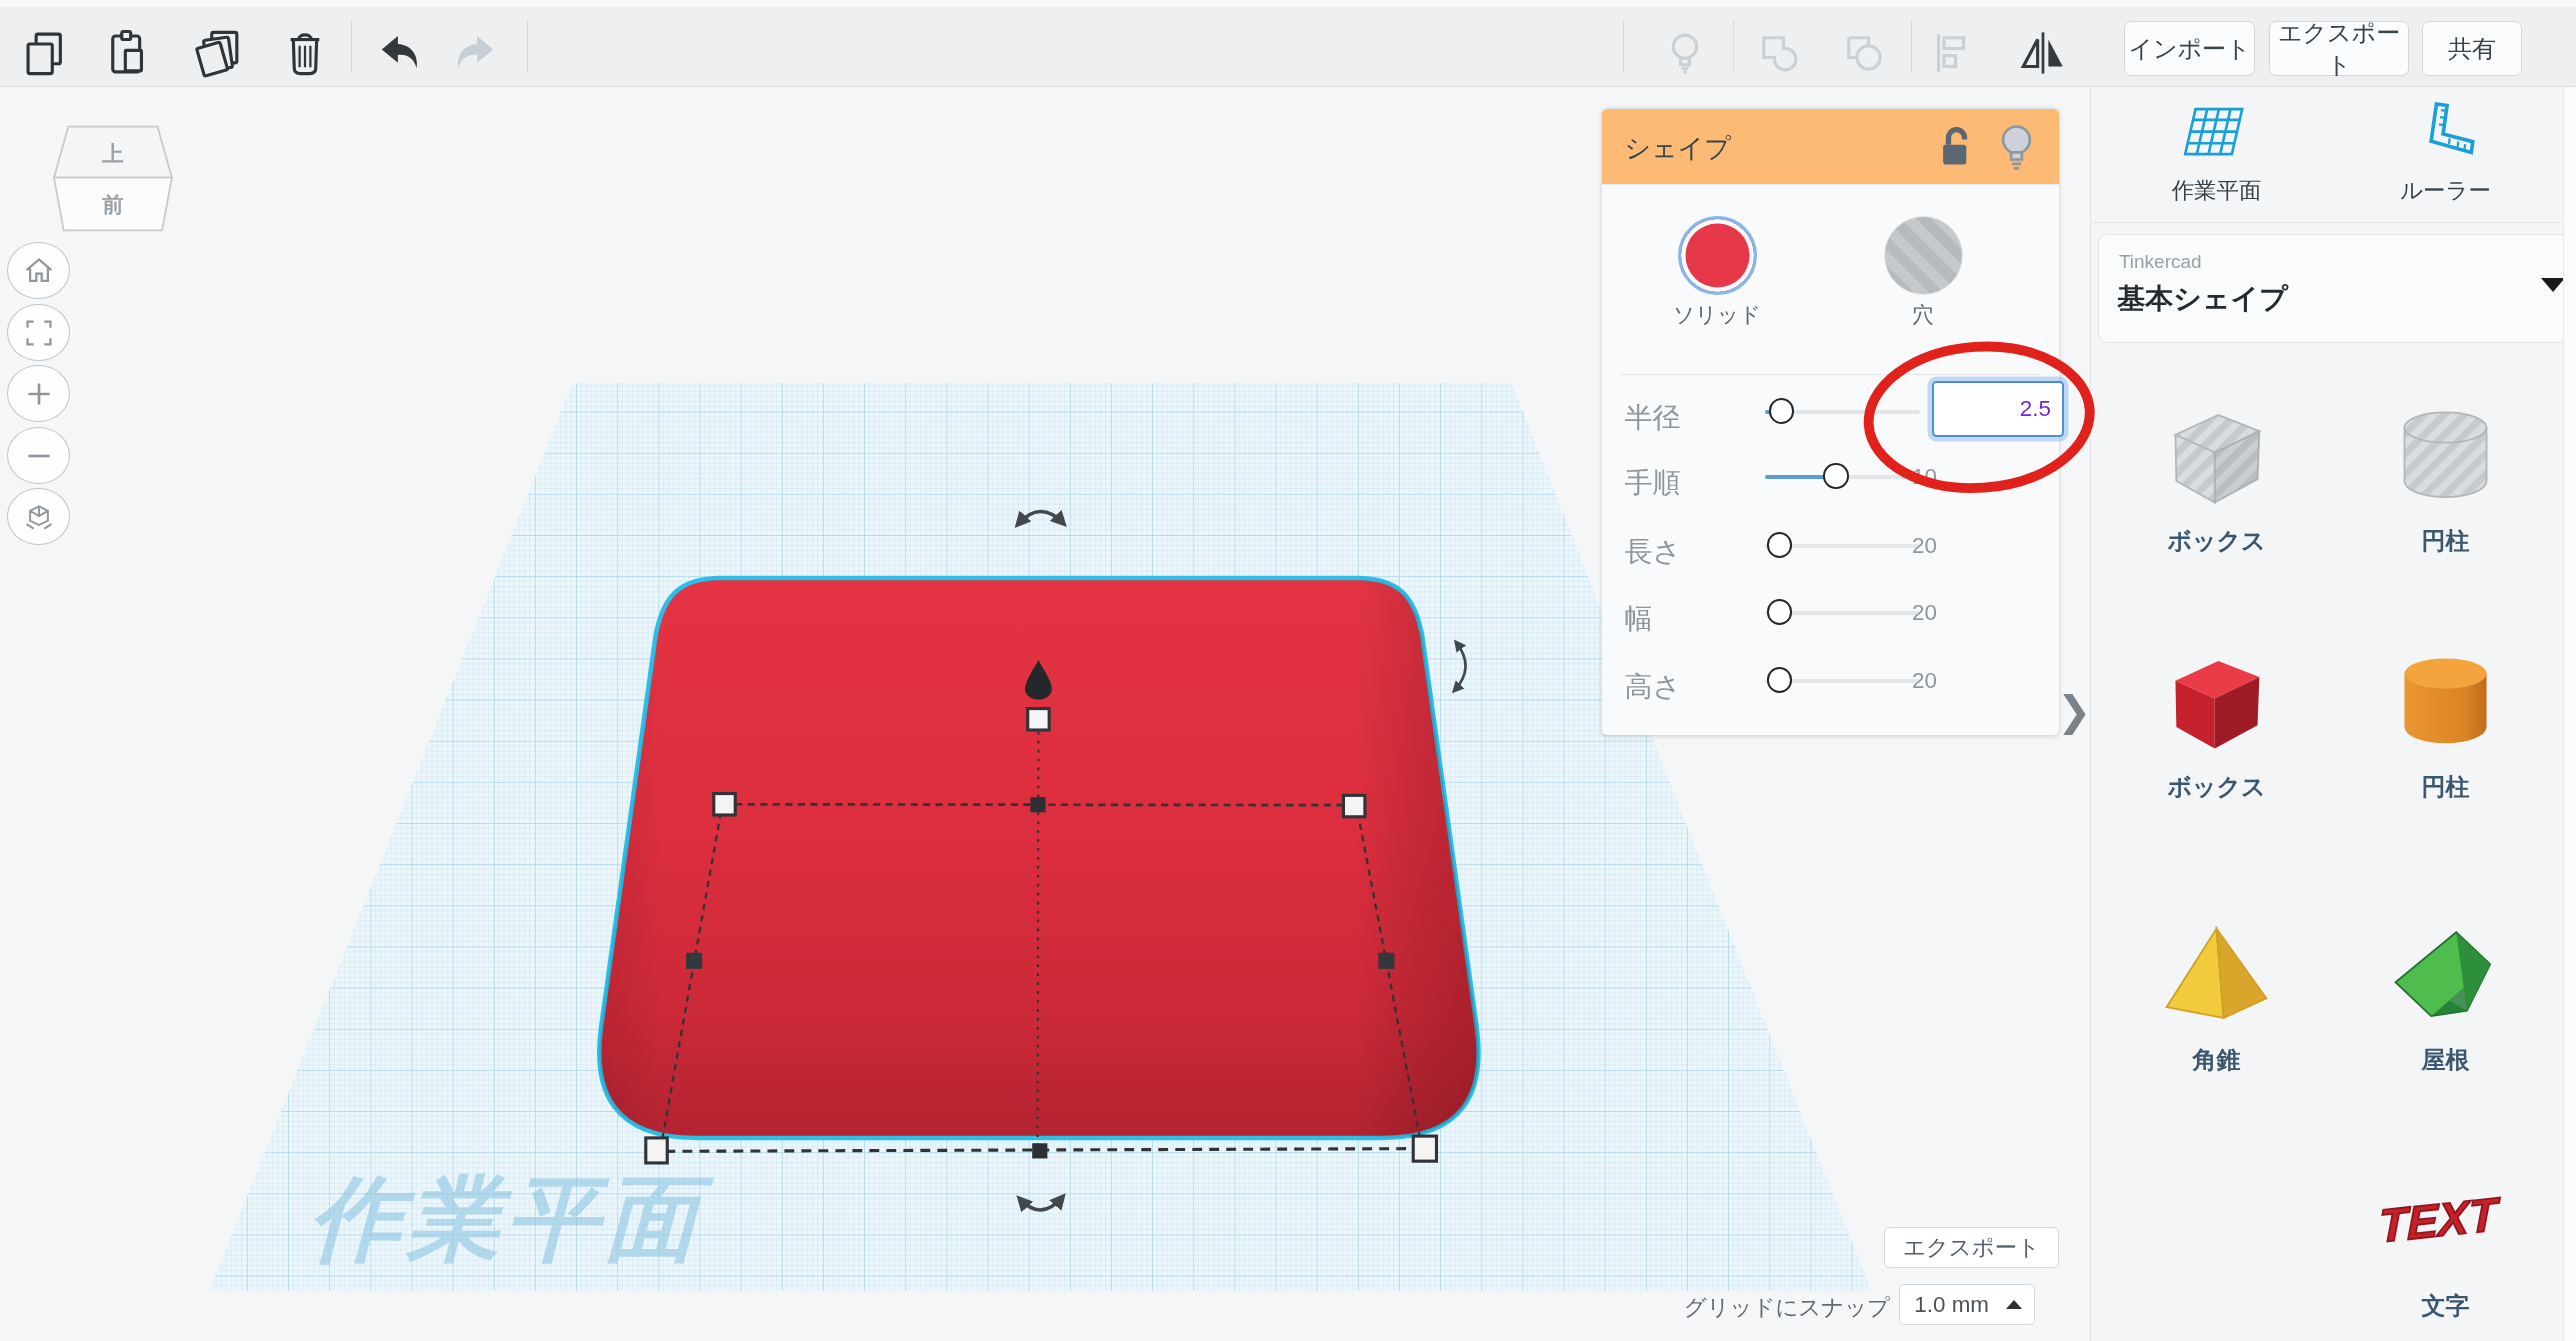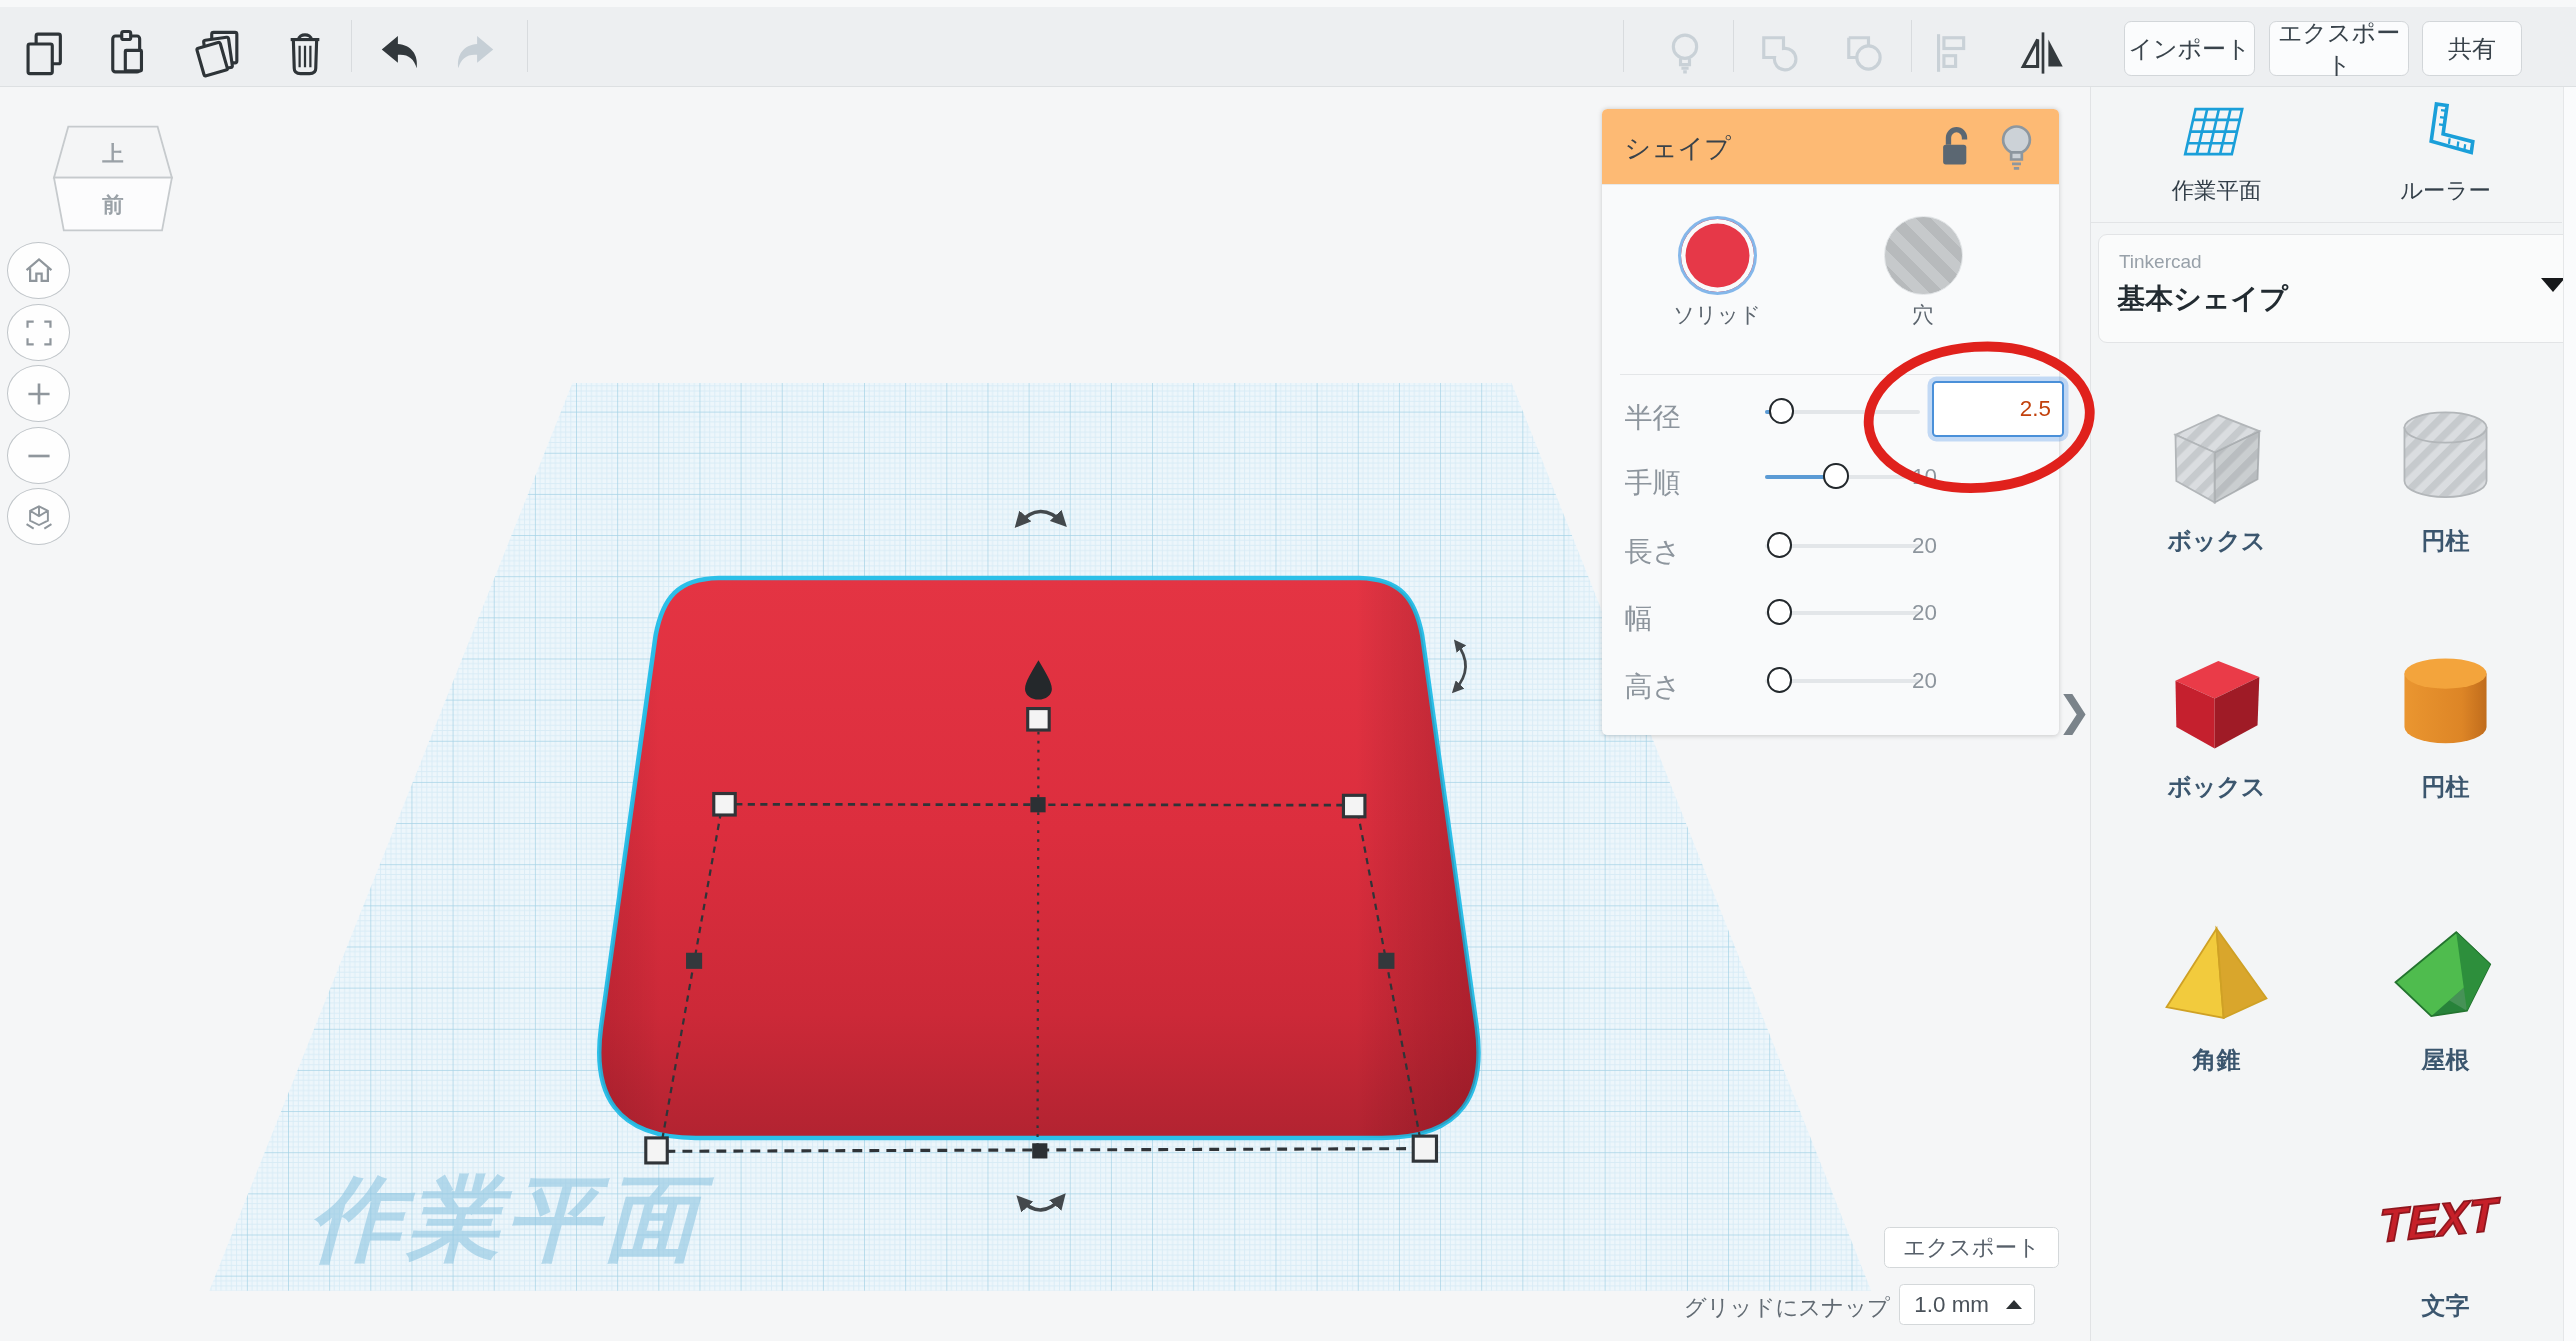--- a/index.html
+++ b/index.html
@@ -24,21 +24,21 @@
   .selrow{position:absolute;top:107px;width:134px;text-align:center;}
   .selcircle{width:79px;height:79px;border-radius:50%;margin:0 auto;box-sizing:border-box;}
   .sellabel{margin-top:5px;font-size:21.5px;color:#5b646d;}
   .slrow{position:absolute;left:0;width:100%;height:27px;}
   .sllabel{position:absolute;left:22.4px;top:0;font-size:28px;color:#8d959d;}
   .sltrack{position:absolute;left:163px;top:10.7px;width:155px;height:4.5px;background:#e3e6e9;border-radius:2.7px;}
   .slfill{position:absolute;left:0;top:0;height:4.5px;background:#5b9bd5;border-radius:2.7px;}
   .slhandle{position:absolute;top:-11.6px;width:21.5px;height:21.5px;background:#fff;border:2.7px solid #23282c;border-radius:50%;cursor:pointer;}
   .slvalue{position:absolute;right:49px;top:0;width:98px;text-align:left;font-size:22.4px;color:#8d959d;}
   #radius-input{position:absolute;left:330px;top:-18px;width:93px;height:50px;border:2.7px solid #4a90d9;border-radius:4.5px;
-    box-shadow:0 0 0 4.5px rgba(93,156,236,.35);font-size:22.4px;color:#c2410c;text-align:right;padding-right:10.7px;background:#fff;outline:none;padding-left:24px;}
+    box-shadow:0 0 0 4.5px rgba(93,156,236,.35);font-size:22.4px;color:#6d28d9;text-align:right;padding-right:10.7px;background:#fff;outline:none;padding-left:24px;}
   
   #sidebar{left:2090px;top:86px;width:486px;height:1256px;background:#f3f5f6;border-left:0.9px solid #e1e3e5;z-index:15;}
   .sbtool{position:absolute;top:16px;width:179px;text-align:center;cursor:pointer;}
   .sbtool .lbl{margin-top:9px;font-size:22.4px;color:#333f49;}
   #sb-divider{position:absolute;left:0;top:136px;width:471px;height:0.9px;background:#e2e4e6;}
   #library-select{position:absolute;left:7.2px;top:148px;width:504px;height:109px;background:#fafbfb;
     border:0.9px solid #e2e4e6;border-radius:9px;cursor:pointer;box-sizing:border-box;}
   #library-brand{position:absolute;left:19.7px;top:16px;font-size:19px;color:#98a1a9;}
   #library-name{position:absolute;left:18px;top:45px;font-size:28px;font-weight:bold;color:#222b31;}
   #library-arrow{position:absolute;right:36px;top:43px;width:0;height:0;border-left:12.5px solid transparent;

